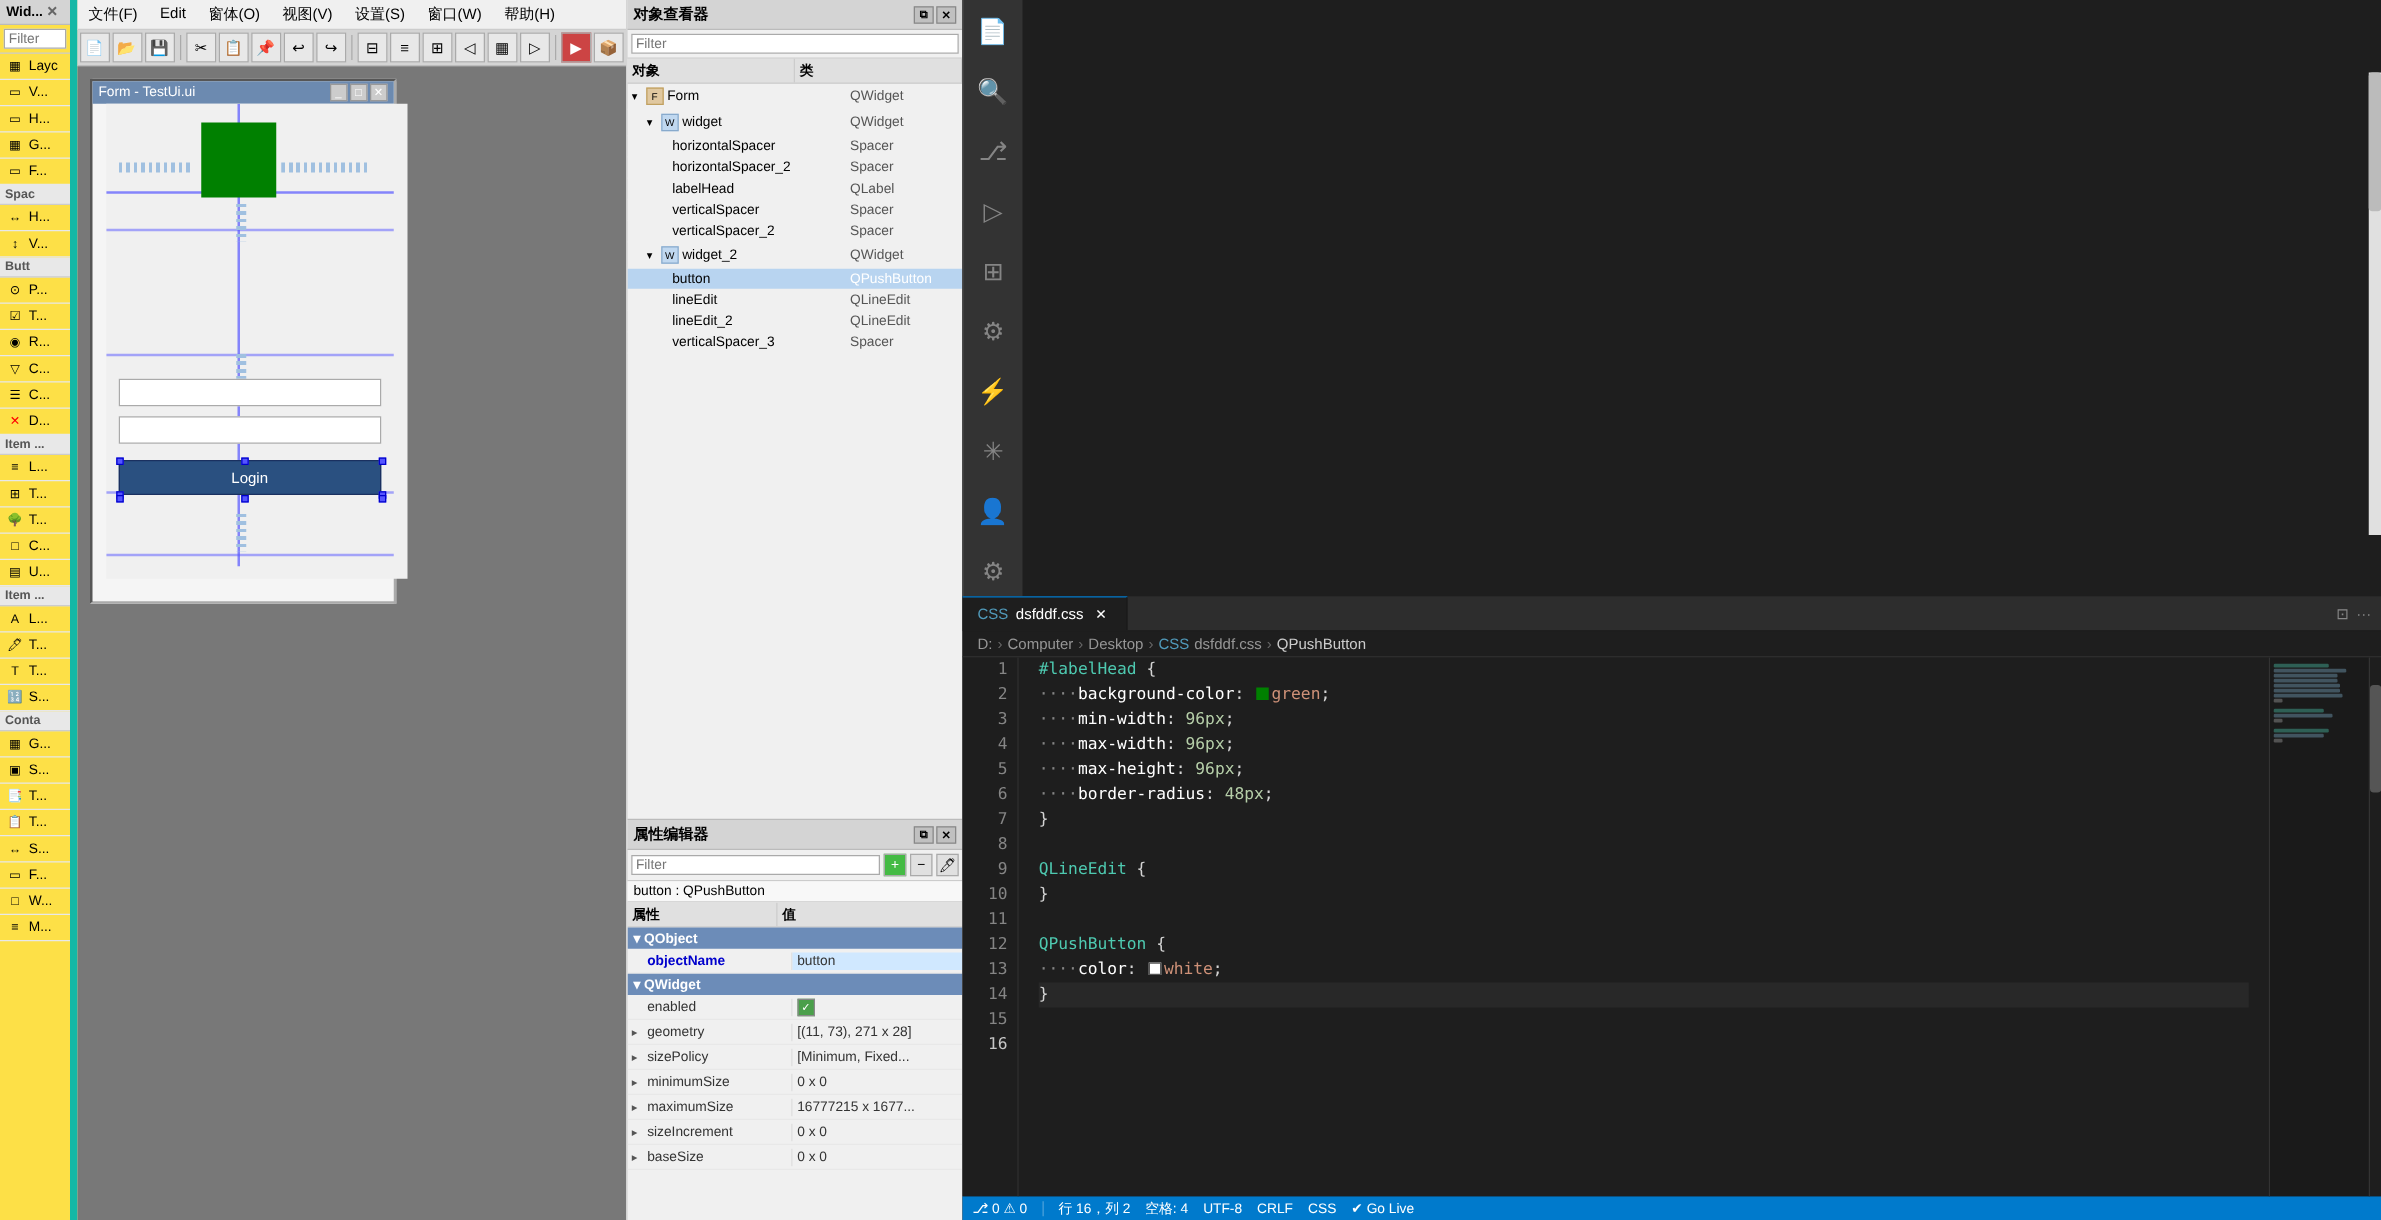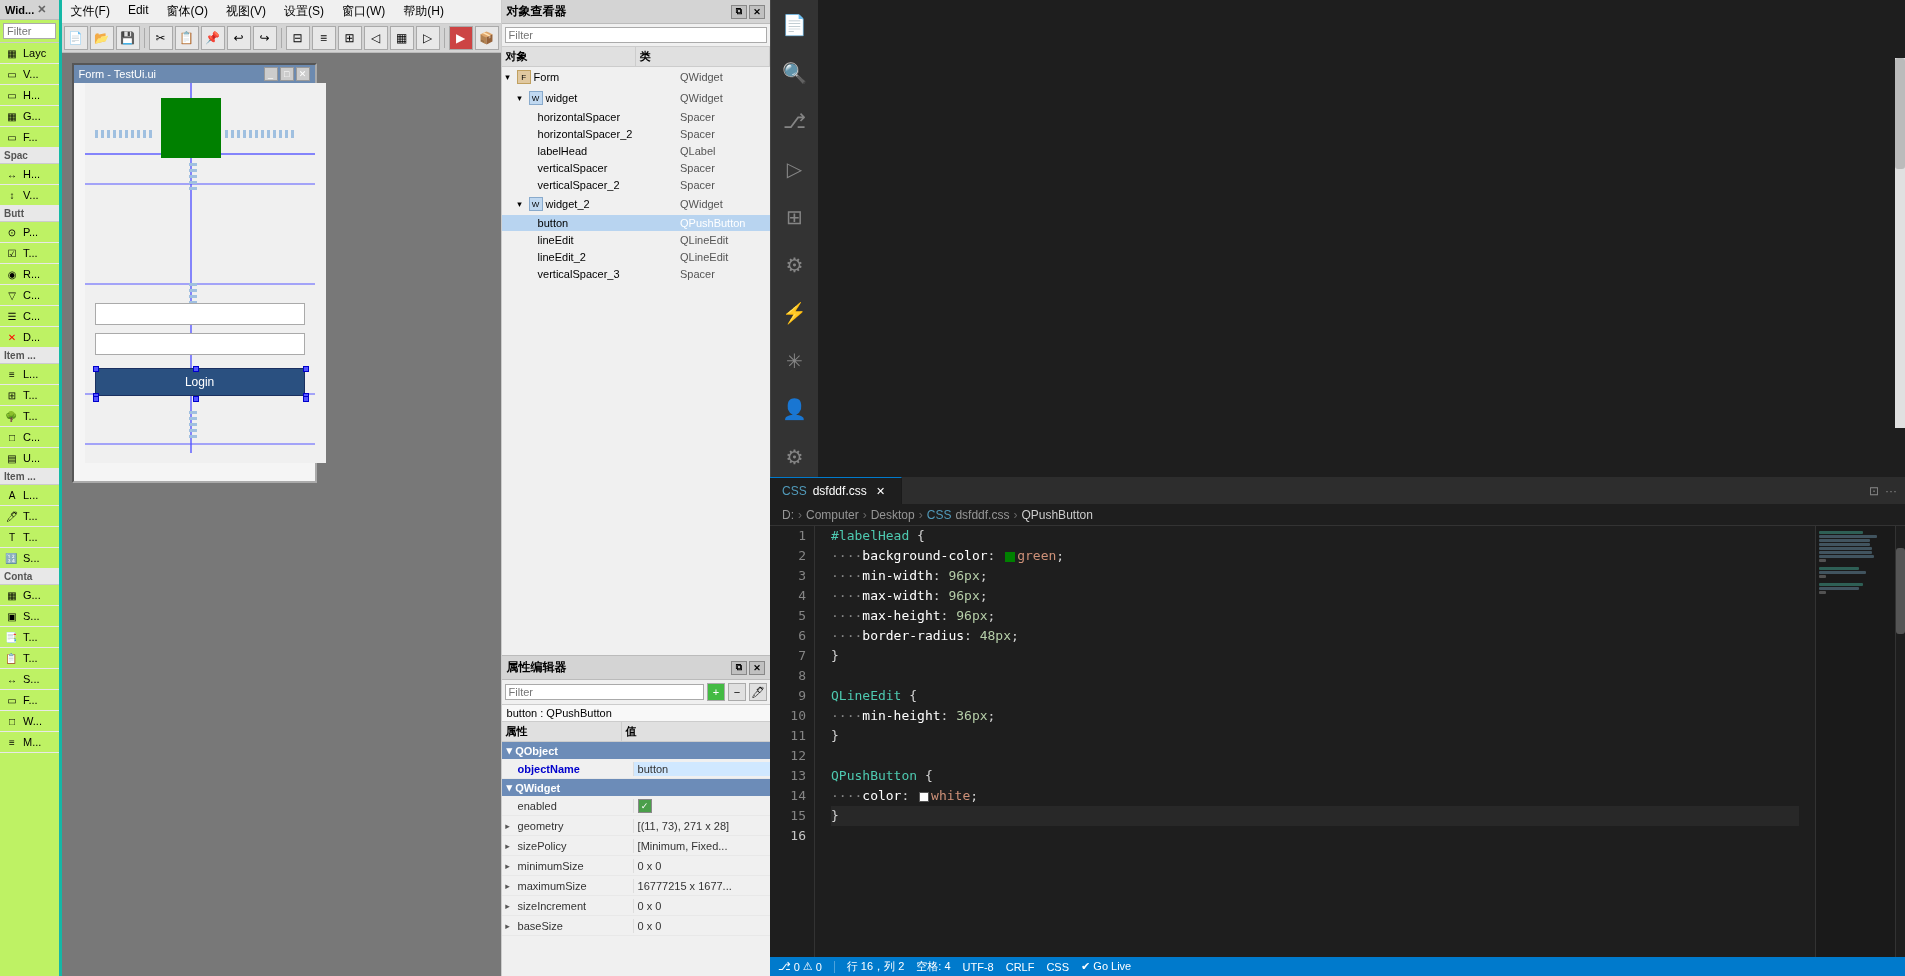--- a/index.html
+++ b/index.html
@@ -2,21 +2,21 @@
 <html><head>
   <meta charset="utf-8">
   <style>
     * { box-sizing: border-box; margin: 0; padding: 0; }
     body { display: flex; flex-direction: row; height: 976px; width: 1905px; font-family: 'Segoe UI', Arial, sans-serif; font-size: 12px; background: #3c3c3c; overflow: hidden; }
 
     
     #qt-designer { display: flex; flex-direction: row; width: 770px; height: 976px; background: #f0f0f0; }
 
     
-    #toolbox { width: 65px; background: #bef264; border-right: 3px solid #14b8a6; display: flex; flex-direction: column; overflow: hidden; }
+    #toolbox { width: 65px; background: #fde047; border-right: 6px solid #14b8a6; display: flex; flex-direction: column; overflow: hidden; }
     #toolbox-header { background: #d4d4d4; padding: 3px 5px; font-size: 11px; font-weight: bold; border-bottom: 1px solid #bbb; display: flex; align-items: center; gap: 3px; }
     #toolbox-search { padding: 3px; border-bottom: 1px solid #ccc; }
     #toolbox-search input { width: 100%; font-size: 11px; padding: 1px 3px; border: 1px solid #aaa; background: white; }
     .toolbox-section { font-size: 10px; font-weight: bold; color: #555; padding: 2px 4px; background: #e8e8e8; border-bottom: 1px solid #ccc; }
     .toolbox-item { display: flex; align-items: center; gap: 3px; padding: 2px 4px; font-size: 11px; cursor: pointer; border-bottom: 1px solid #e8e8e8; white-space: nowrap; overflow: hidden; }
     .toolbox-icon { width: 16px; height: 16px; display: flex; align-items: center; justify-content: center; font-size: 10px; flex-shrink: 0; }
 
     
     #designer-main { flex: 1; display: flex; flex-direction: column; }
     #designer-toolbar { background: #d4d4d4; border-bottom: 1px solid #bbb; padding: 2px; display: flex; align-items: center; gap: 2px; }
@@ -607,21 +607,20 @@
       <div id="code-area">
         <div class="code-line"><span class="sel">#labelHead</span><span class="punct"> {</span></div>
         <div class="code-line"><span style="color:#858585;">····</span><span class="prop-kw">background-color</span><span class="punct">: </span><span style="display:inline-block;width:10px;height:10px;background:green;vertical-align:middle;margin:0 2px;"></span><span style="color:#ce9178;">green</span><span class="punct">;</span></div>
         <div class="code-line"><span style="color:#858585;">····</span><span class="prop-kw">min-width</span><span class="punct">: </span><span class="num">96px</span><span class="punct">;</span></div>
         <div class="code-line"><span style="color:#858585;">····</span><span class="prop-kw">max-width</span><span class="punct">: </span><span class="num">96px</span><span class="punct">;</span></div>
         <div class="code-line"><span style="color:#858585;">····</span><span class="prop-kw">max-height</span><span class="punct">: </span><span class="num">96px</span><span class="punct">;</span></div>
         <div class="code-line"><span style="color:#858585;">····</span><span class="prop-kw">border-radius</span><span class="punct">: </span><span class="num">48px</span><span class="punct">;</span></div>
         <div class="code-line"><span class="punct">}</span></div>
         <div class="code-line"></div>
         <div class="code-line"><span class="sel">QLineEdit</span><span class="punct"> {</span></div>
-        <div class="code-line"><span style="color:#858585;">····</span><span class="prop-kw">min-height</span><span class="punct">: </span><span class="num">36px</span><span class="punct">;</span></div>
         <div class="code-line"><span class="punct">}</span></div>
         <div class="code-line"></div>
         <div class="code-line"><span class="sel">QPushButton</span><span class="punct"> {</span></div>
         <div class="code-line"><span style="color:#858585;">····</span><span class="prop-kw">color</span><span class="punct">: </span><span style="display:inline-block;width:10px;height:10px;background:white;border:1px solid #555;vertical-align:middle;margin:0 2px;"></span><span style="color:#ce9178;">white</span><span class="punct">;</span></div>
         <div class="code-line active-line"><span class="punct">}</span></div>
       </div>
 
       <div id="minimap">
         <div class="minimap-line" style="width:60%;background:#4ec9b0;opacity:0.4;"></div>
         <div class="minimap-line" style="width:80%;background:#9cdcfe;opacity:0.3;"></div>

